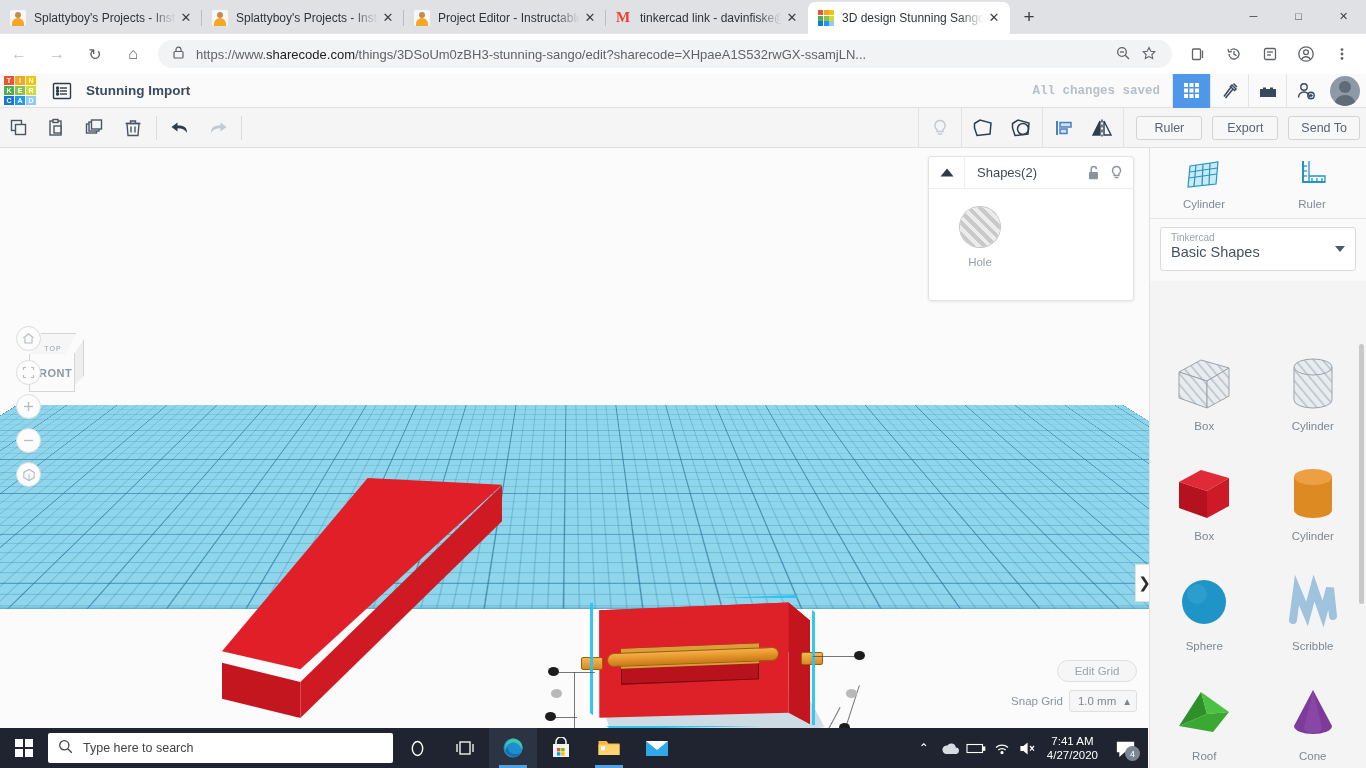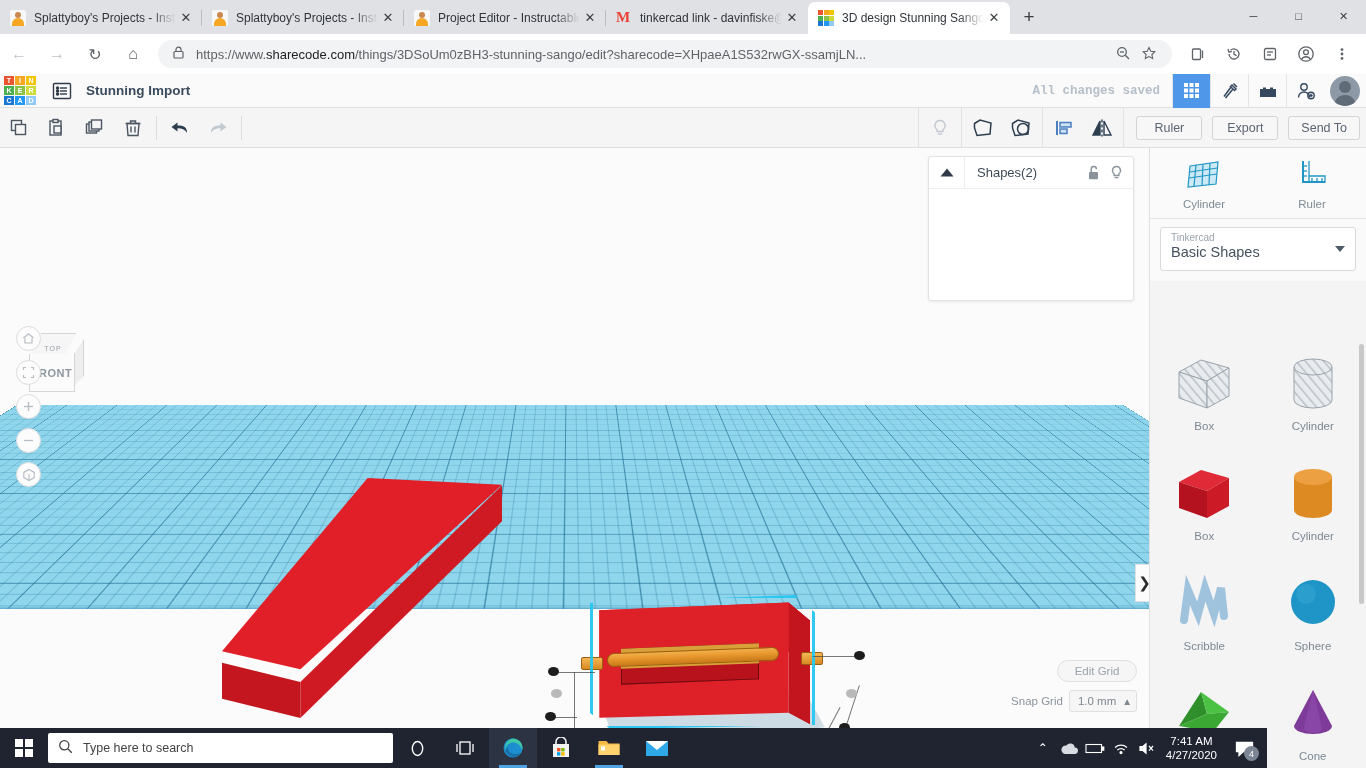--- a/index.html
+++ b/index.html
@@ -314,21 +314,21 @@
   .dd-main { font-size:14.5px; color:#46525f; margin-top:1px; }
   .dd-arrow { position:absolute; right:10px; top:18px; width:0;height:0;
     border-left:5px solid transparent; border-right:5px solid transparent; border-top:6px solid #4e5b68; }
   .shape-grid { position:absolute; left:0; top:192px; width:217px; height:462px; overflow:hidden;
     padding:14px 0 0 0; }
   .shape-cell { float:left; width:50%; height:110px; display:flex; flex-direction:column; align-items:center; }
   .shape-cell .slabel { margin-top:4px; font-size:11.5px; color:#7d8893; }
   .scrollbar { position:absolute; right:2px; top:196px; width:5px; height:260px; background:#c8c8c8; border-radius:3px; }
 
   
-  .taskbar { position:absolute; left:0; top:728px; width:1267px; height:40px; background:#1f2430; display:flex; align-items:center; }
+  .taskbar { position:absolute; left:0; top:728px; width:1148px; height:40px; background:#1f2430; display:flex; align-items:center; }
   .start { width:48px; height:40px; display:flex; align-items:center; justify-content:center; }
   .start i { display:grid; grid-template-columns:8px 8px; grid-template-rows:8px 8px; gap:2px; }
   .start i b { background:#ffffff; display:block; }
   .tb-search {
     width:345px; height:30px; background:#ffffff; border-radius:2px;
     display:flex; align-items:center; padding:0 10px; font-size:12.5px; color:#444;
   }
   .tb-icon { width:48px; height:40px; display:flex; align-items:center; justify-content:center; color:#ffffff; position:relative; }
   .tb-icon.run { background:#2c3342; }
   .tb-icon.run::after { content:""; position:absolute; bottom:0; left:10px; right:10px; height:3px; background:#4fa3e3; }
@@ -726,20 +726,24 @@
           </svg>
         </div>
         <div class="sp-icon" style="padding-right:8px">
           <svg width="13" height="16" viewBox="0 0 13 16" fill="none" stroke="#8a939c" stroke-width="1.3">
             <path d="M6.5 1.5a4 4 0 0 1 2.4 7.2v1.8H4.1V8.7A4 4 0 0 1 6.5 1.5Z"></path>
               <line x1="4.6" y1="12.6" x2="8.4" y2="12.6"></line>
           </svg>
         </div>
       </div>
       <div class="sp-body">
+        <div class="sp-swatch">
+          <div class="sw-circle sw-hole"></div>
+          <div class="sw-label">Hole</div>
+        </div>
       </div>
     </div>
 
     <div class="sidebar">
       <div class="tools-row">
         <div class="tool">
           <svg width="40" height="34" viewBox="0 0 40 34" fill="none" stroke="#2196c4" stroke-width="1.2">
             <polygon points="6,8 34,4 32,26 4,29" fill="#cbe9f6"></polygon>
             <line x1="12" y1="7" x2="10" y2="28"></line>
               <line x1="19" y1="6" x2="18" y2="27.5"></line>
@@ -809,32 +813,32 @@
 
         <div class="shape-cell">
           <svg width="66" height="62" viewBox="0 0 66 62">
             <path d="M14 13 h38 v33 a19 8 0 0 1 -38 0 Z" fill="#dd8a22"></path>
             <ellipse cx="33" cy="13" rx="19" ry="8" fill="#eda041"></ellipse>
           </svg>
           <div class="slabel">Cylinder</div>
         </div>
 
         <div class="shape-cell">
-          <svg width="66" height="62" viewBox="0 0 66 62" fill="none" stroke="#9fc3dd" stroke-width="8" stroke-linecap="round">
-            <path d="M13 46 L17 16 L27 40 L34 14 L43 40 L50 14 L53 42"></path>
-          </svg>
-          <div class="slabel">Scribble</div>
-        </div>
-
-        <div class="shape-cell">
           <svg width="66" height="62" viewBox="0 0 66 62">
             <circle cx="33" cy="28" r="22" fill="#1e95c6"></circle>
             <circle cx="26" cy="20" r="10" fill="#37a6d4" opacity=".55"></circle>
           </svg>
           <div class="slabel">Sphere</div>
+        </div>
+
+        <div class="shape-cell">
+          <svg width="66" height="62" viewBox="0 0 66 62" fill="none" stroke="#9fc3dd" stroke-width="8" stroke-linecap="round">
+            <path d="M13 46 L17 16 L27 40 L34 14 L43 40 L50 14 L53 42"></path>
+          </svg>
+          <div class="slabel">Scribble</div>
         </div>
 
         <div class="shape-cell">
           <svg width="66" height="62" viewBox="0 0 66 62">
             <polygon points="8,42 30,8 36,30" fill="#2f8f2a"></polygon>
             <polygon points="30,8 58,28 36,30" fill="#4cc244"></polygon>
             <polygon points="8,42 36,30 58,28 42,48" fill="#3aa832"></polygon>
           </svg>
           <div class="slabel">Roof</div>
         </div>

